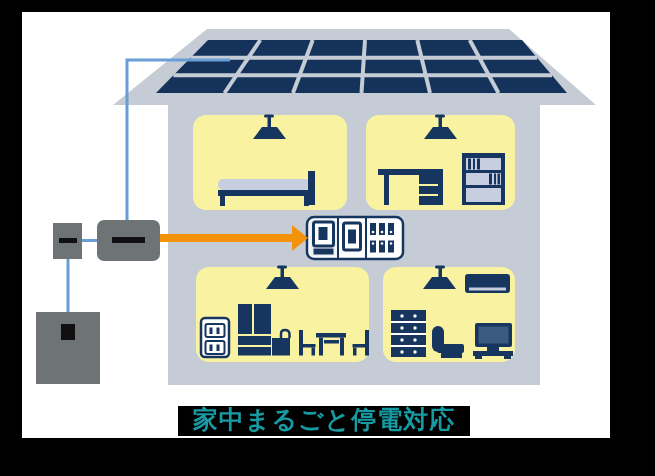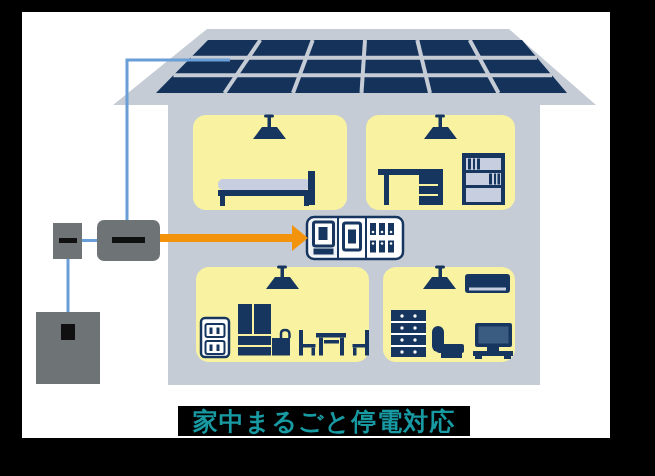--- a/index.html
+++ b/index.html
@@ -1,17 +1,17 @@
 <!DOCTYPE html>
 <html><head>
 <meta charset="utf-8">
 <style>
   html,body{margin:0;padding:0;background:#000;}
   .stage{position:relative;width:655px;height:476px;background:#000;overflow:hidden;
-         font-family:Liberation Sans, sans-serif;}
+         font-family:Liberation Mono, monospace;}
   .stage svg{position:absolute;left:0;top:0;}
   .caption-band{position:absolute;left:178px;top:406px;width:292px;height:30px;
                 background:#000;display:flex;align-items:center;justify-content:center;}
   .caption-text{color:#189AA3;font-weight:bold;font-size:25px;letter-spacing:1px;
                 white-space:nowrap;line-height:1;}
 </style>
 </head>
 <body>
 
 <div class="stage">

